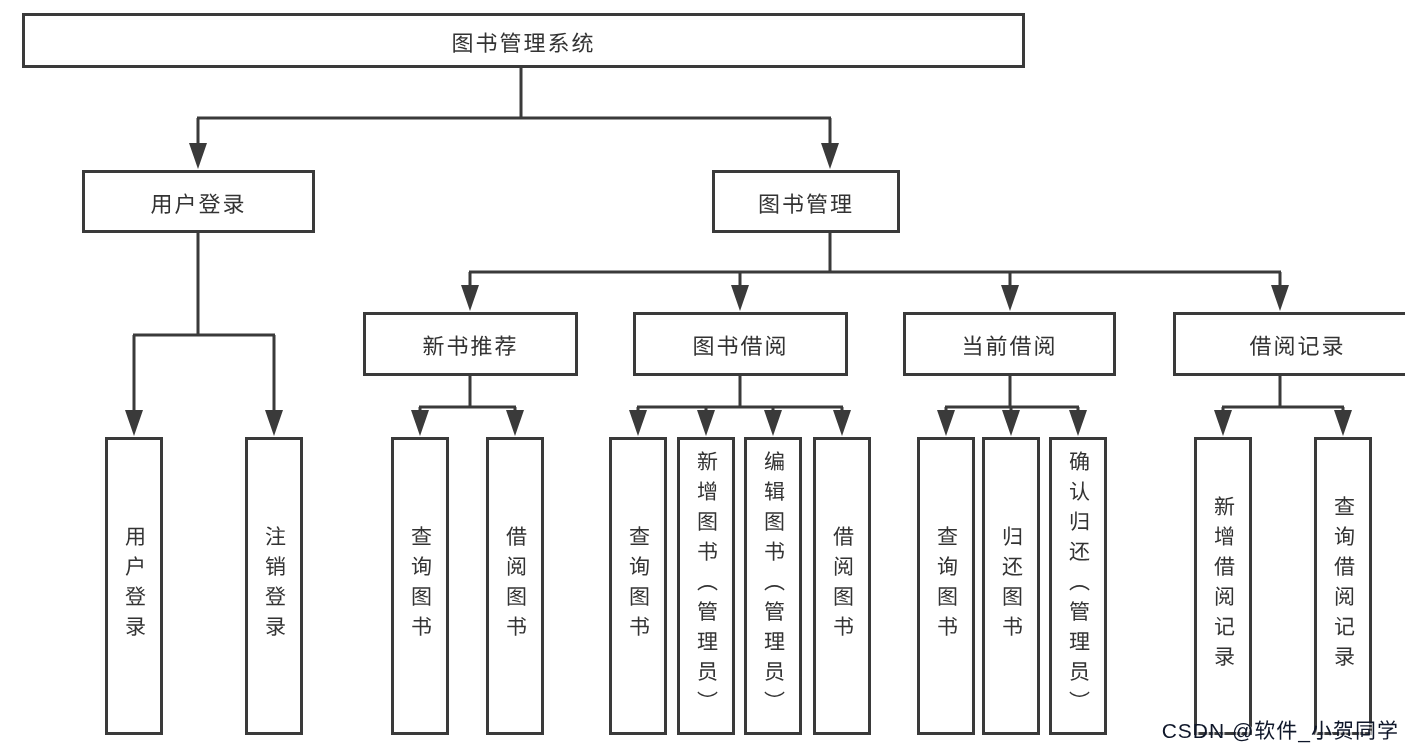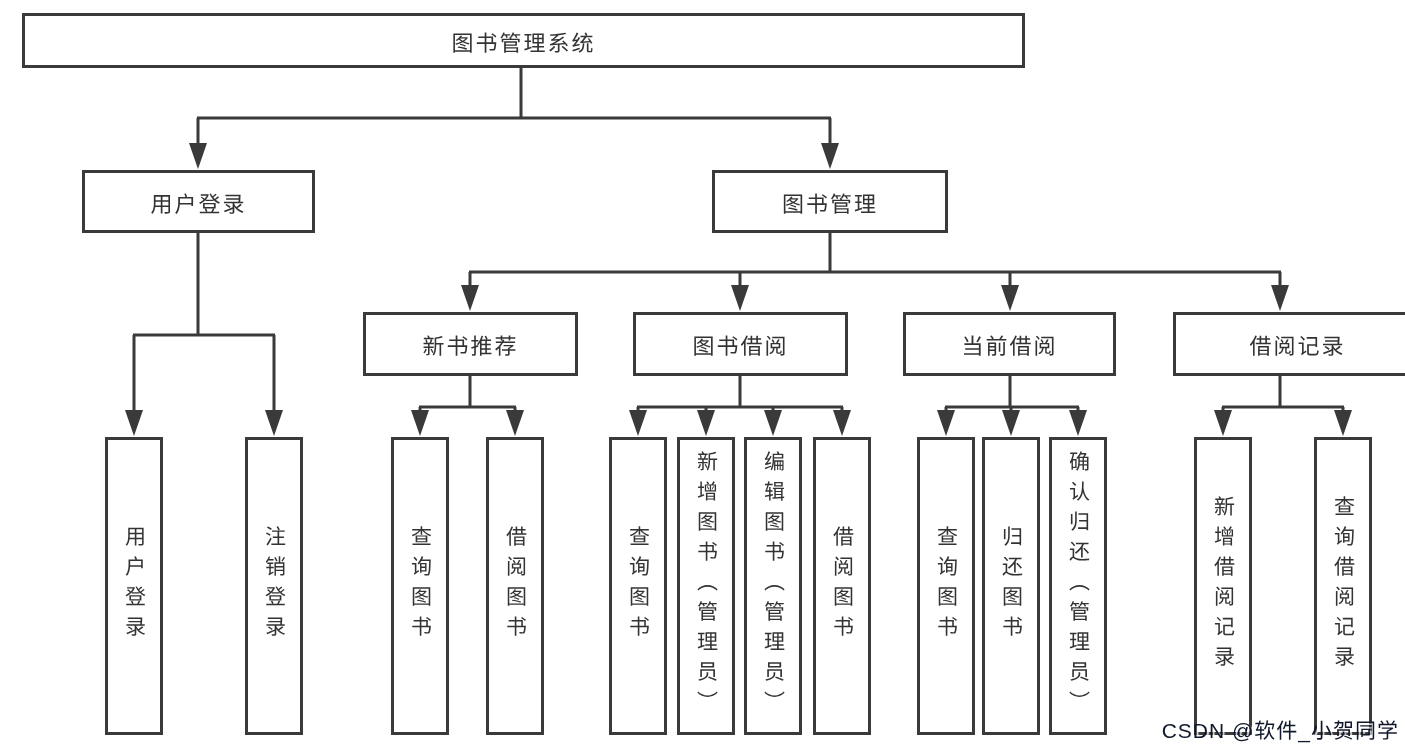--- a/index.html
+++ b/index.html
@@ -42,21 +42,21 @@
     justify-content: center;
     color: #333333;
     font-size: 22px;
     letter-spacing: 2px;
     white-space: nowrap;
   }
   
   .n-root          { left: 22px;  top: 13px;  width: 1003px; height: 55px; }
   
   .n-user-login    { left: 82px;  top: 170px; width: 233px;  height: 63px; }
-  .n-book-mgmt     { left: 712px; top: 170px; width: 236px;  height: 63px; }
+  .n-book-mgmt     { left: 712px; top: 170px; width: 188px;  height: 63px; }
   
   .n-newbook       { left: 363px;  top: 312px; width: 215px; height: 64px; }
   .n-bookborrow    { left: 633px;  top: 312px; width: 215px; height: 64px; }
   .n-currentborrow { left: 903px;  top: 312px; width: 213px; height: 64px; }
   .n-records       { left: 1173px; top: 312px; width: 249px; height: 64px; }
   
   .leaf {
     top: 437px;
     width: 58px;
     height: 298px;

